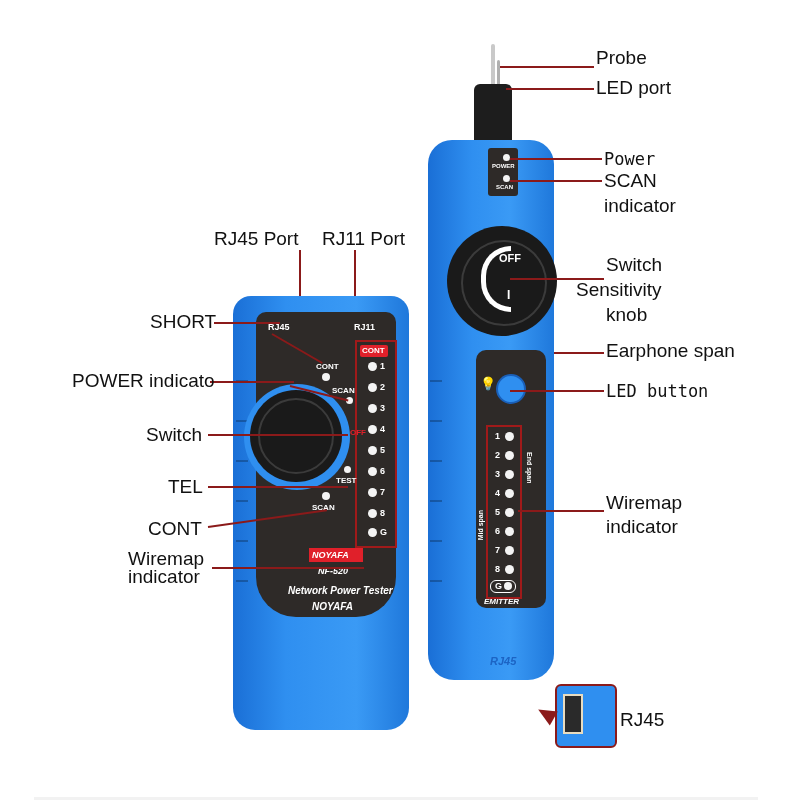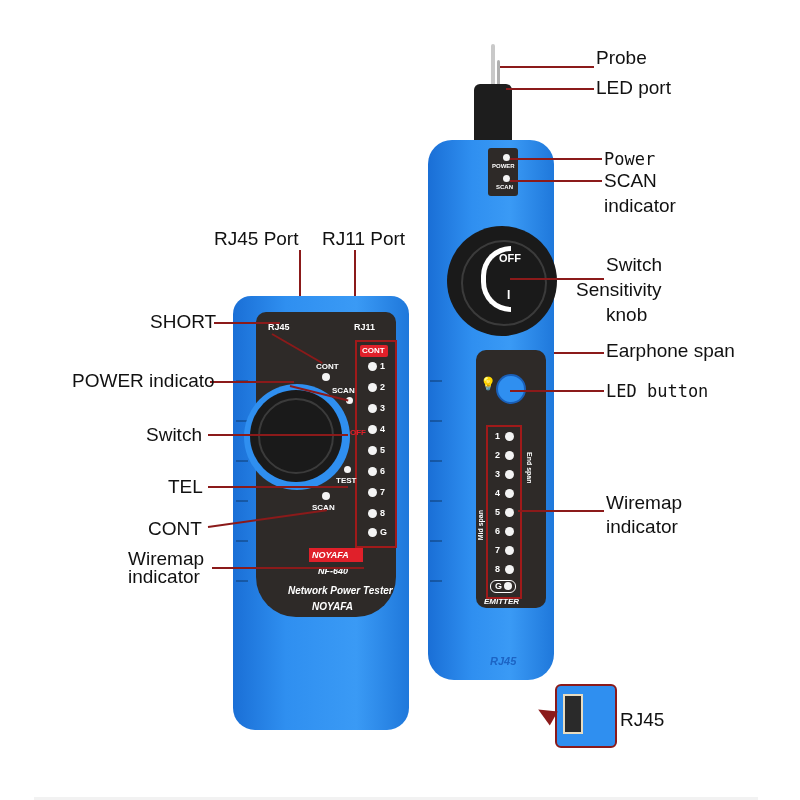--- a/index.html
+++ b/index.html
@@ -73,21 +73,21 @@
   <div class="knob-ring" style="left:258px;top:398px;width:72px;height:72px;"></div>
   <span class="dim" style="left:350px;top:428px;color:#e0202a;font-size:8px;">OFF</span>
 
   <div class="led" style="left:344px;top:466px;width:7px;height:7px;"></div>
   <span class="dim" style="left:336px;top:476px;font-size:8px;">TEST</span>
   <div class="led" style="left:322px;top:492px;width:8px;height:8px;"></div>
   <span class="dim" style="left:312px;top:503px;font-size:8px;">SCAN</span>
 
   <div class="abs" style="left:309px;top:548px;width:54px;height:14px;background:#e0202a;"></div>
   <span class="dim" style="left:312px;top:550px;font-style:italic;font-size:9px;">NOYAFA</span>
-  <span class="dim" style="left:318px;top:566px;font-style:italic;font-size:9px;">NF-640</span>
+  <span class="dim" style="left:318px;top:566px;font-style:italic;font-size:9px;">NF-520</span>
   <span class="dim" style="left:288px;top:585px;font-style:italic;font-size:10px;">Network Power Tester</span>
   <span class="dim" style="left:312px;top:601px;font-style:italic;font-size:10px;">NOYAFA</span>
 </div>
 
 <div>
   <div class="abs" style="left:491px;top:44px;width:4px;height:42px;background:#c9c9c9;border-radius:2px;"></div>
   <div class="abs" style="left:497px;top:60px;width:3px;height:26px;background:#b0b0b0;border-radius:2px;"></div>
   <div class="recv-tip"></div>
   <div class="recv-body"></div>
   <div class="ridges" style="left:430px;top:380px;"></div>

